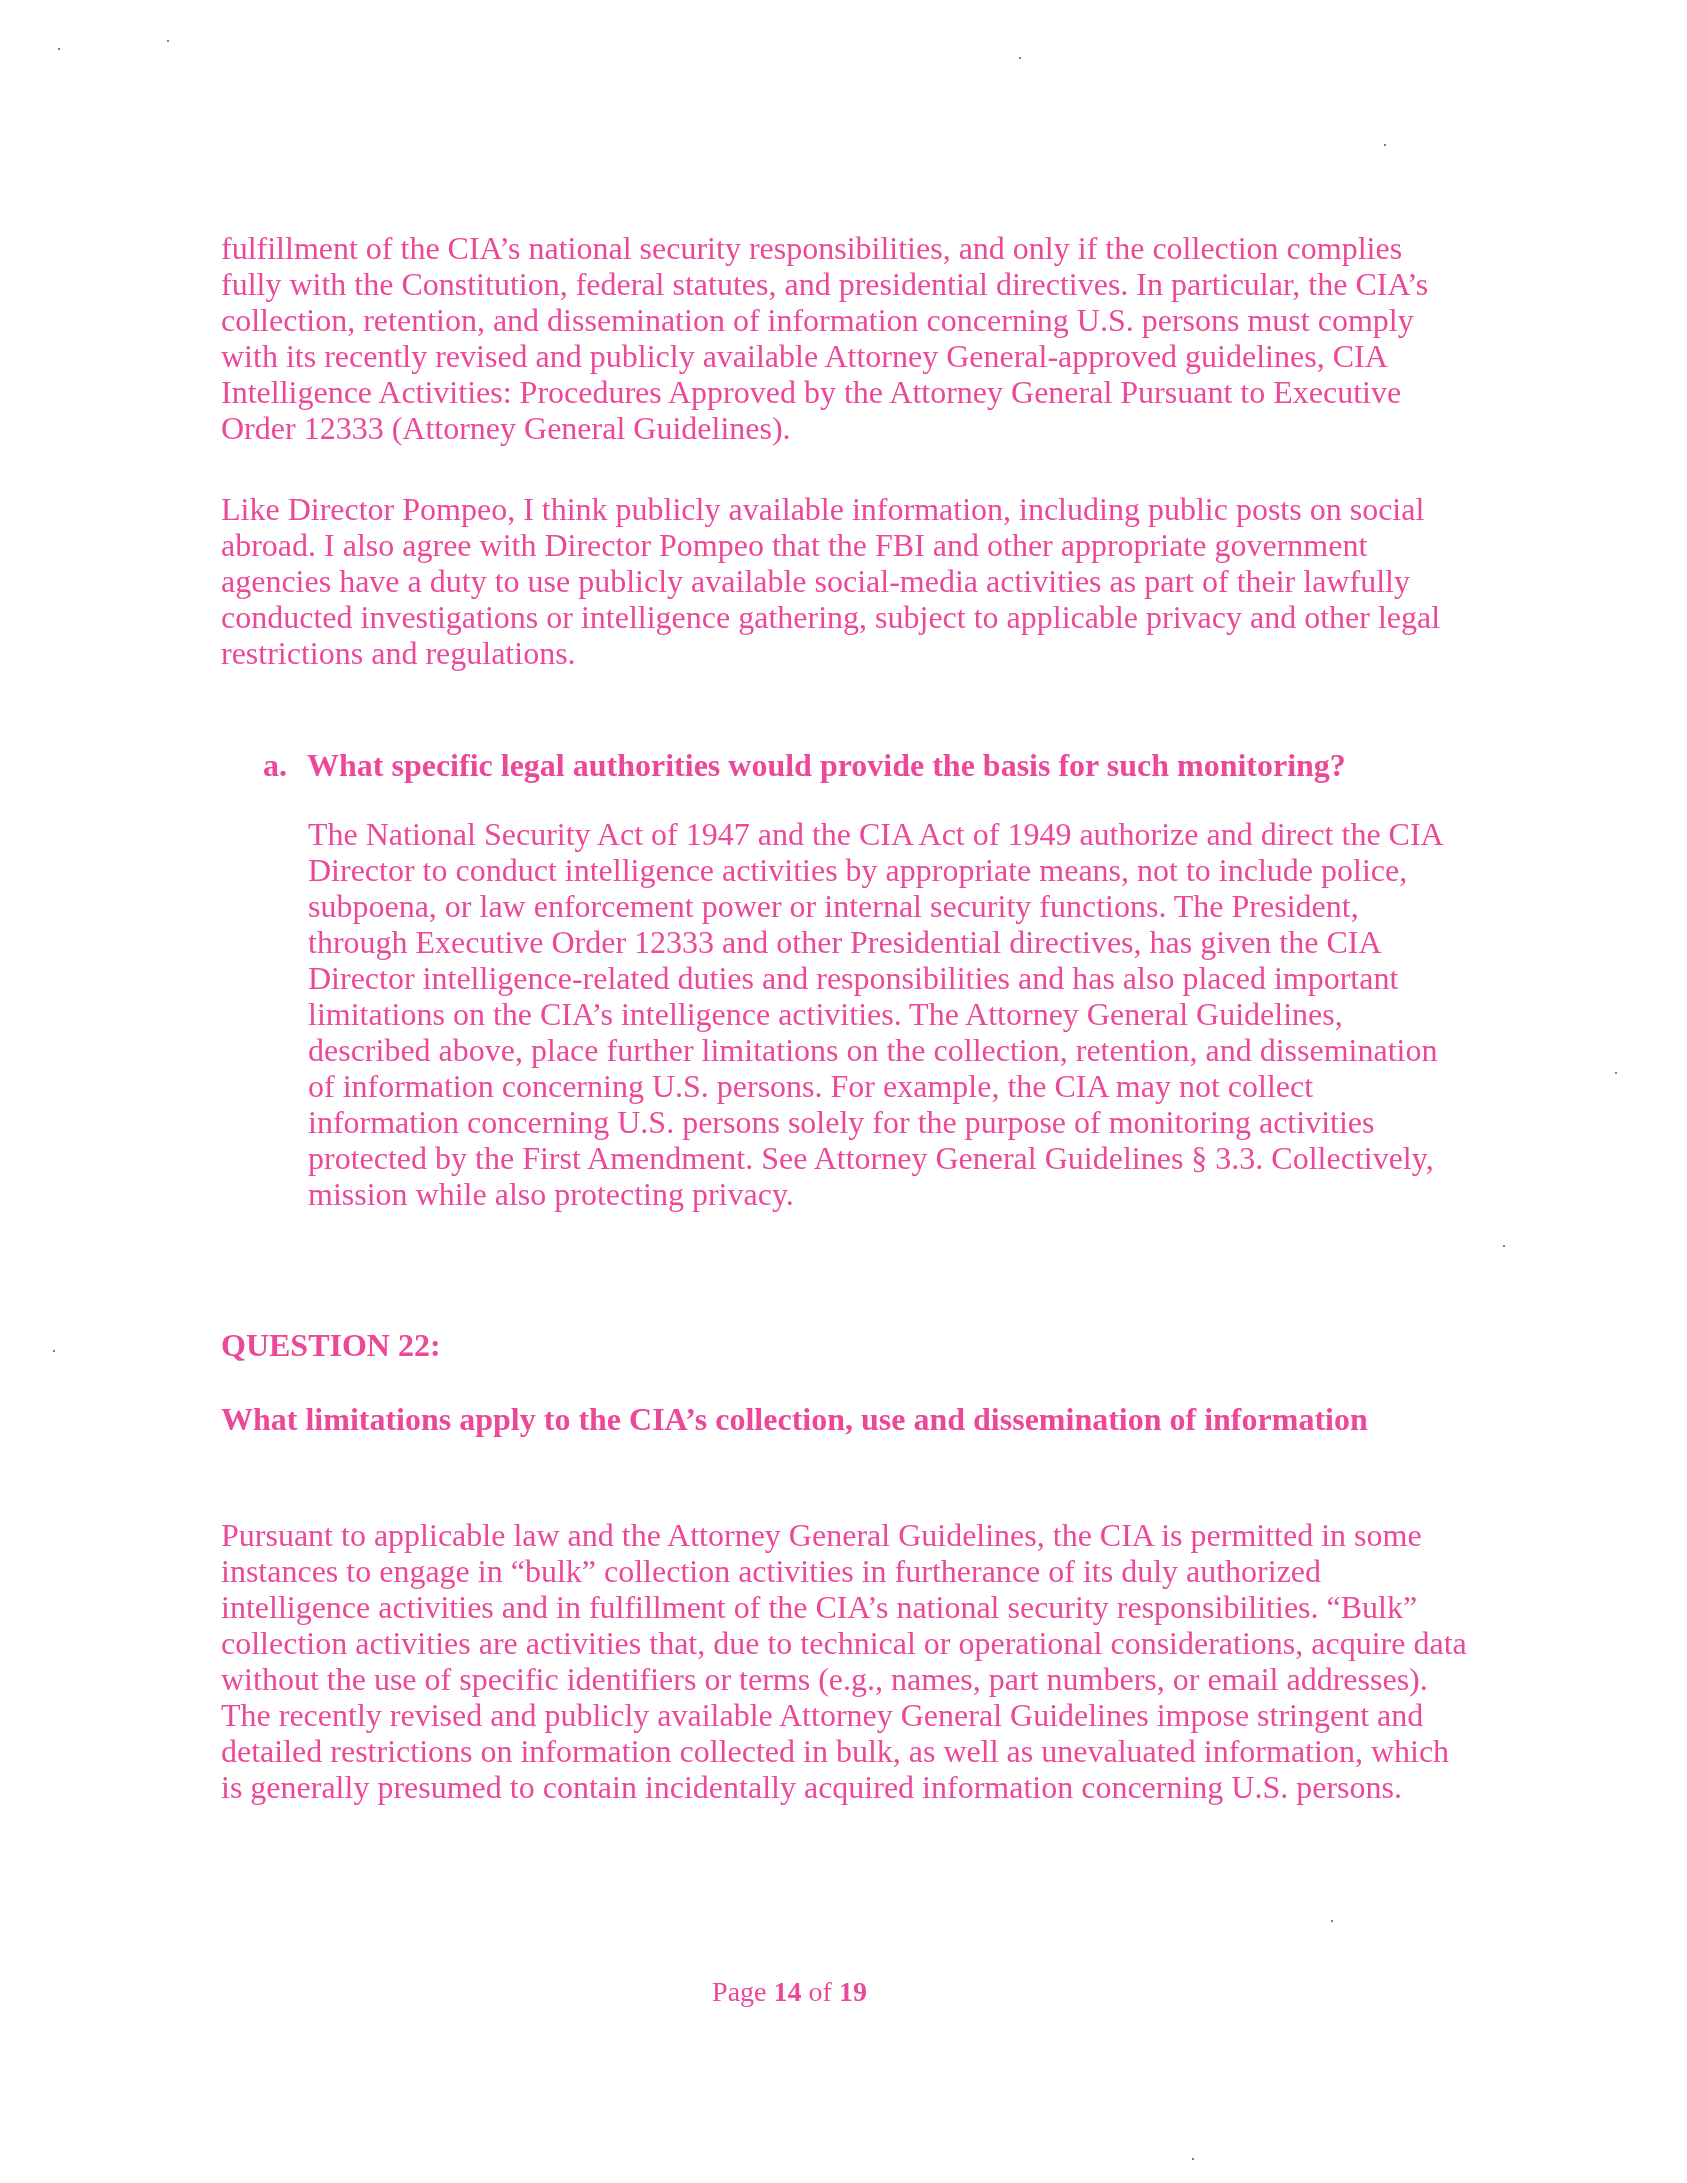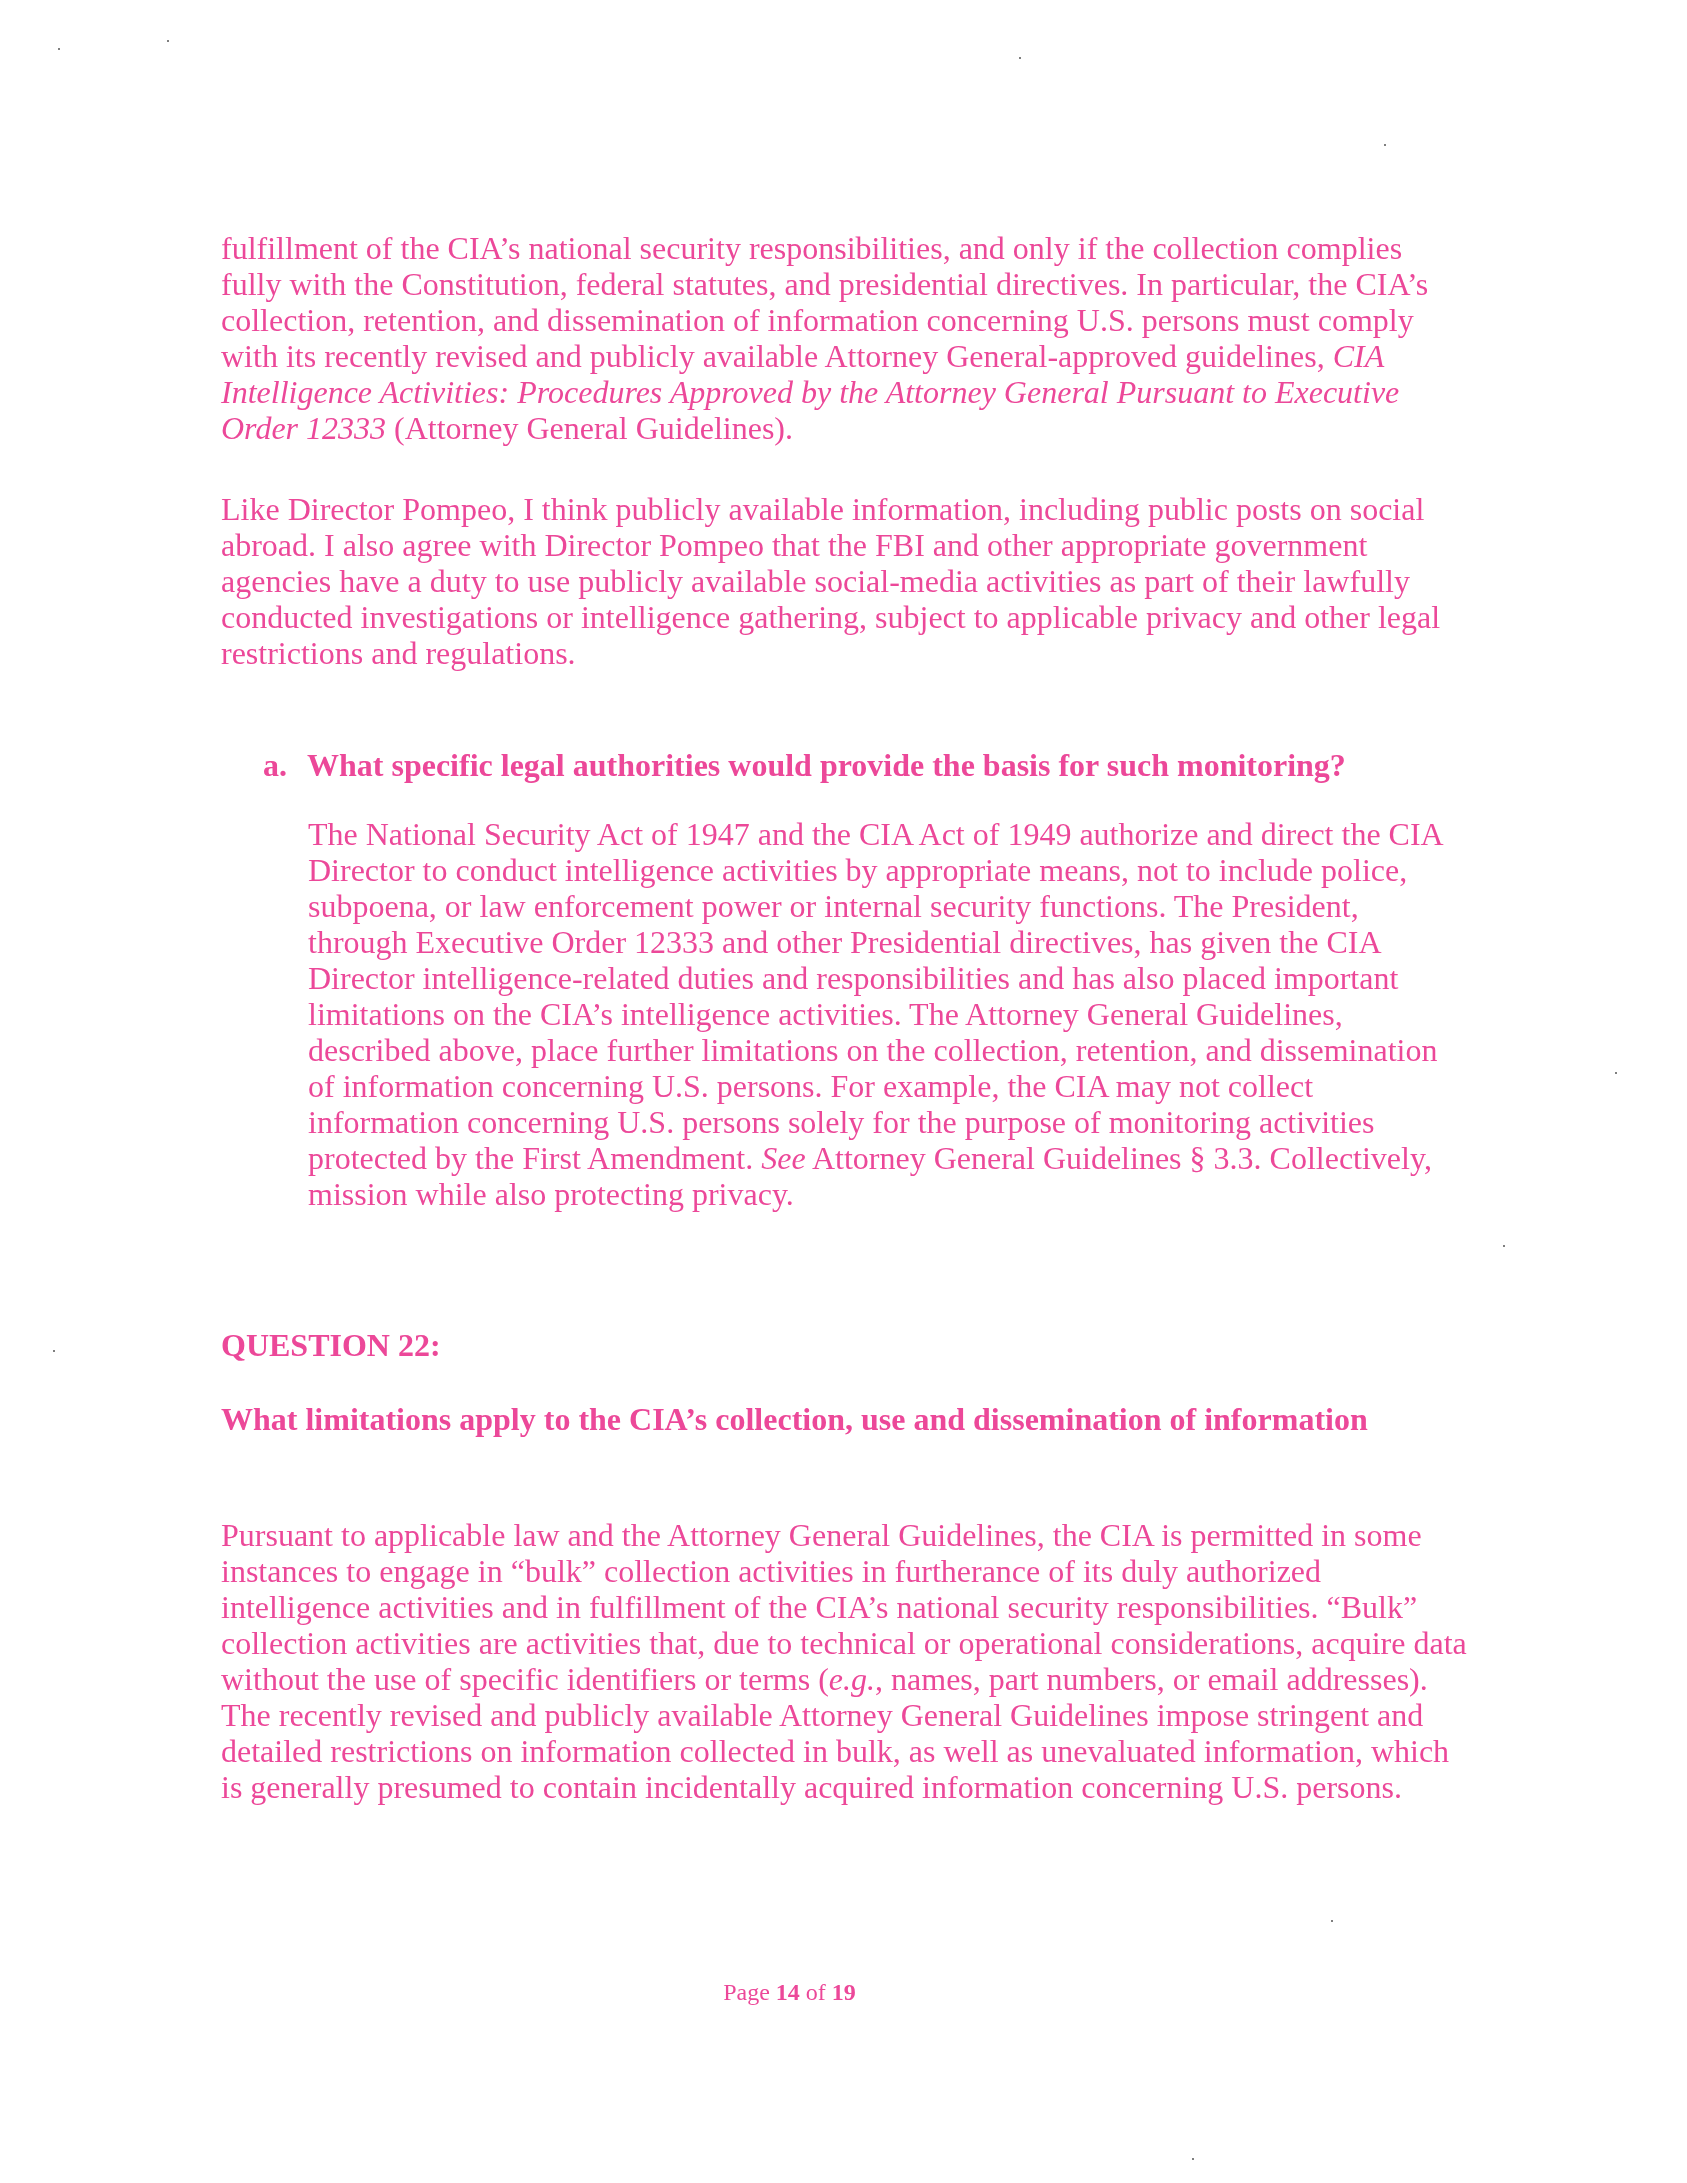--- a/index.html
+++ b/index.html
@@ -6,33 +6,33 @@
   body { width: 1687px; height: 2183px; position: relative; overflow: hidden; }
   .page {
     position: absolute; left: 0; top: 0; width: 1687px; height: 2183px;
     font-family: "Liberation Serif", "DejaVu Serif", serif;
     color: #ec4899;
     font-size: 32px;
     line-height: 36px;
   }
   .block { position: absolute; margin: 0; white-space: nowrap; }
   .line { display: block; }
-  .it { font-style: italic; }
+  .it { }
   .b { font-weight: bold; }
   .p1 { left: 221px; top: 230px; }
   .p2 { left: 221px; top: 491px; }
   .qa-label { left: 263px; top: 747px; font-weight: bold; }
   .qa-label .letter { display: inline-block; width: 44px; }
   .p3 { left: 308px; top: 816px; }
   .q-heading { left: 221px; top: 1327px; font-weight: bold; }
   .q-text { left: 221px; top: 1401px; font-weight: bold; }
   .p4 { left: 221px; top: 1517px; }
   .footer {
     position: absolute; left: 0; width: 1579px; top: 1979px;
-    text-align: center; font-size: 24px; line-height: 26.5px;
+    text-align: center; font-size: 28px; line-height: 26.5px;
   }
   .speck { position: absolute; width: 2px; height: 2px; background: #555; border-radius: 50%; }
 </style>
 </head>
 <body>
 
 <div class="page">
 
   <p class="block p1">
     <span class="line">fulfillment of the CIA’s national security responsibilities, and only if the collection complies</span>

